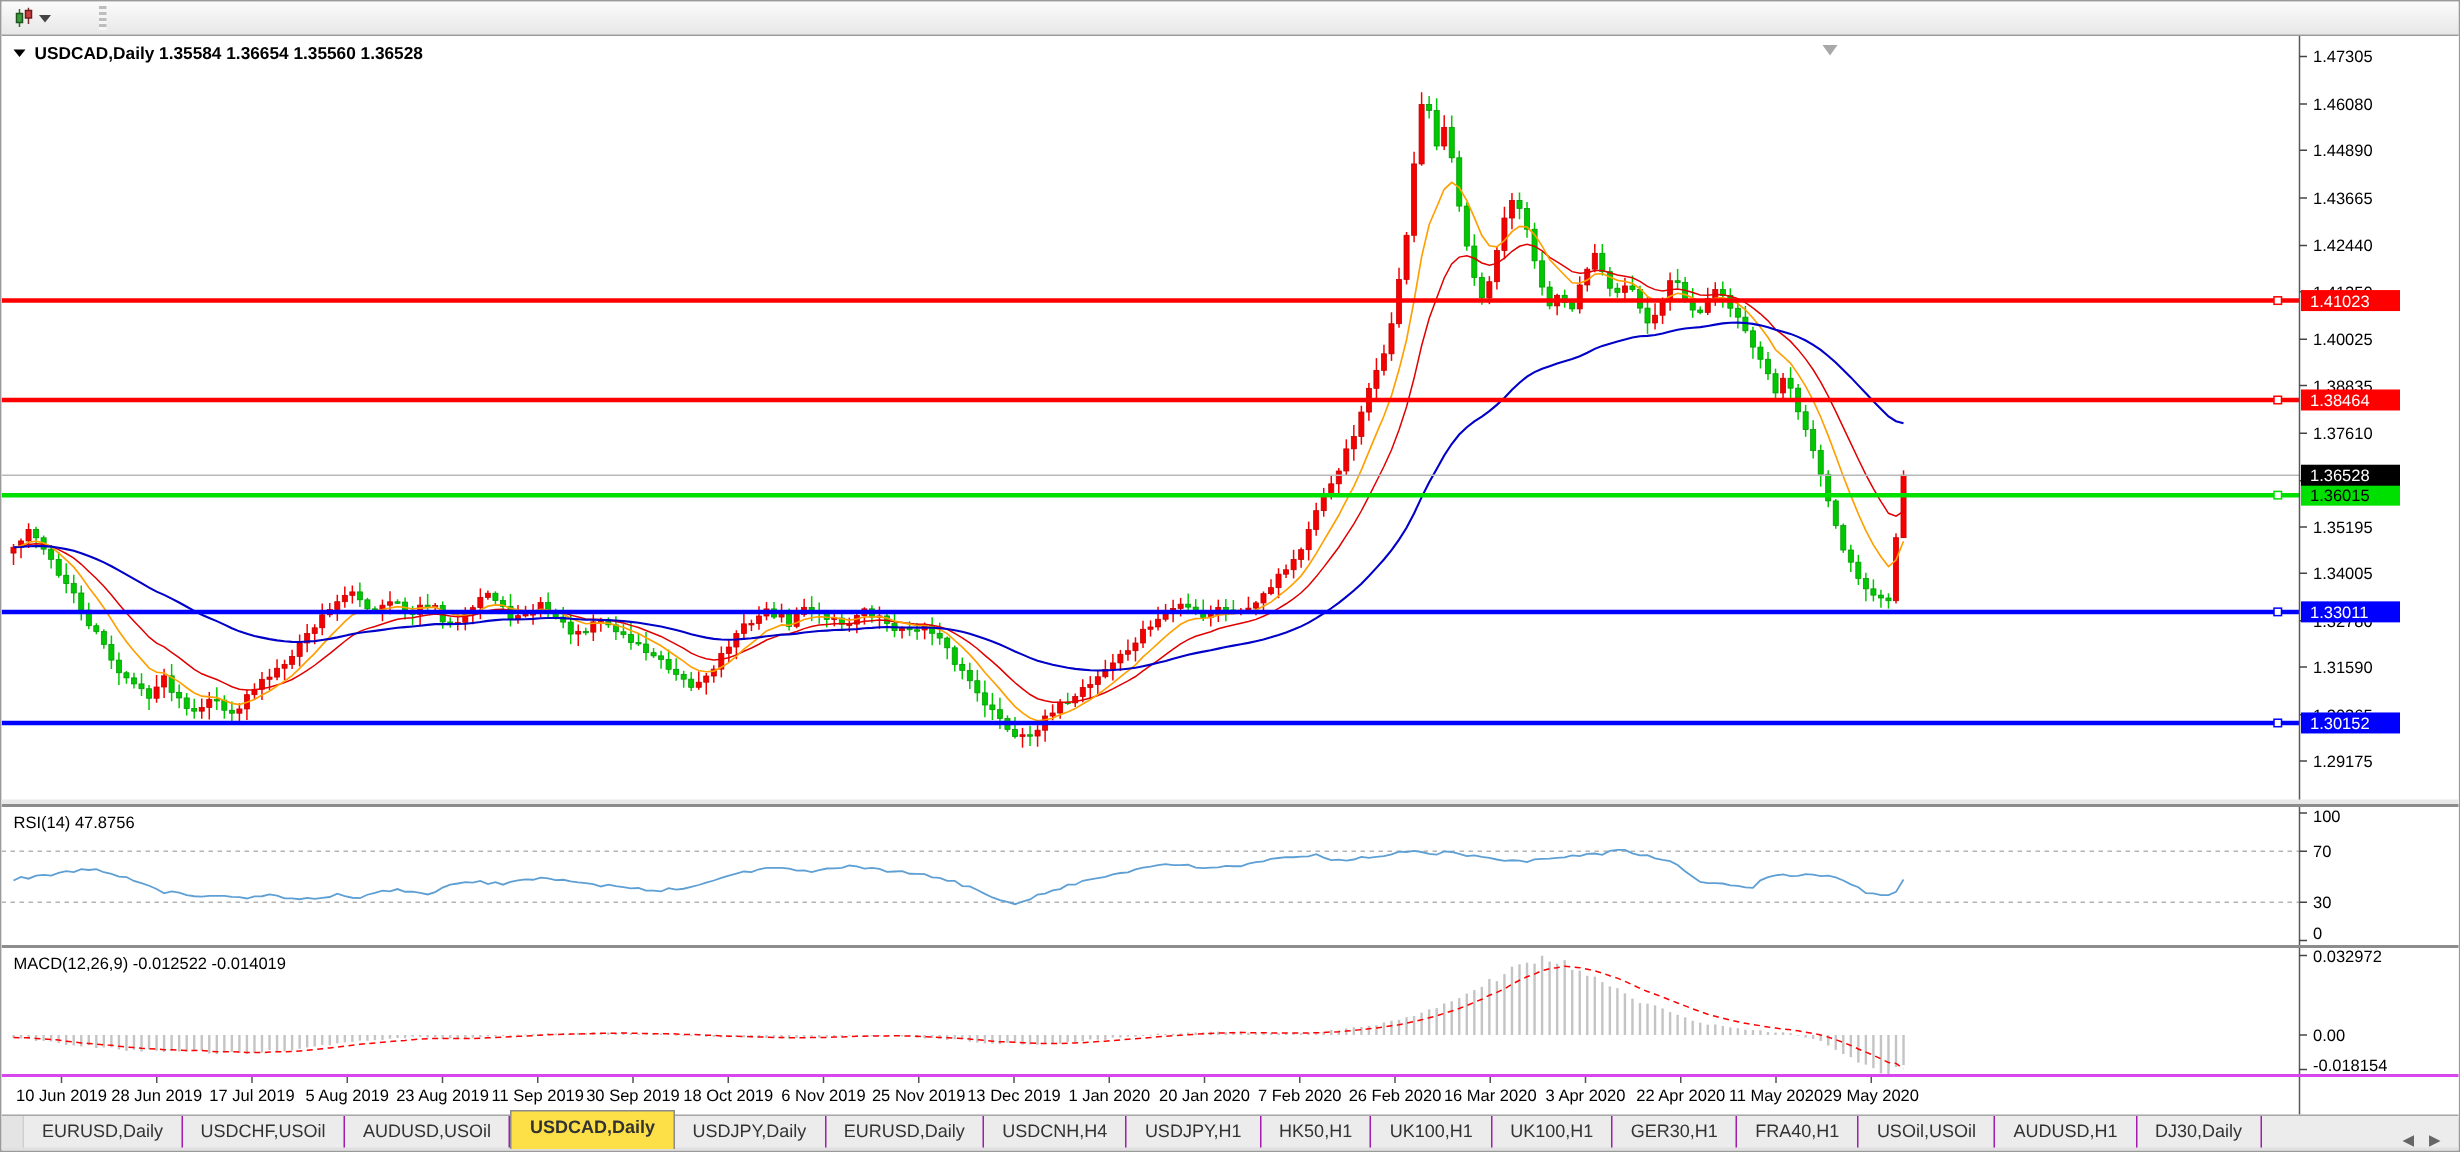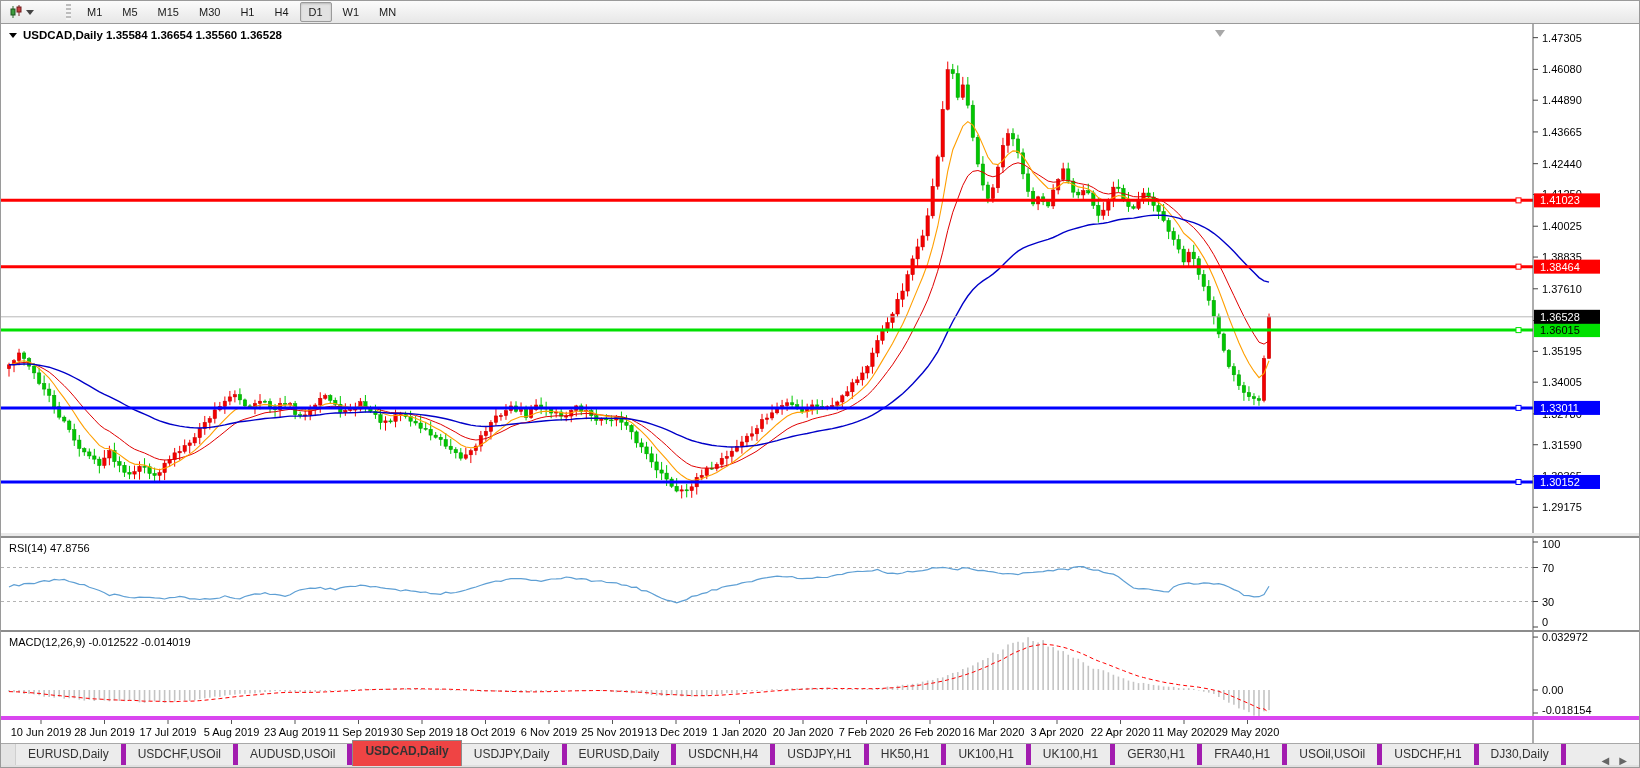--- a/index.html
+++ b/index.html
@@ -17,59 +17,48 @@
          border-top:5px solid #444;margin-left:3px;}
   .tfbtn{font-size:11px;color:#1a1a1a;padding:2px 8px;margin:0 1px;border:1px solid transparent;
          border-radius:2px;cursor:default;line-height:14px;}
   .tfbtn.active{background:#e2e2e2;border-color:#9a9a9a;box-shadow:inset 0 1px 2px rgba(0,0,0,.18);}
   
   .panel{position:absolute;left:0;width:1640px;background:#ffffff;}
   .panel svg{display:block;}
   #main-panel {top:22px;height:513px;border-top:1px solid #9a9a9a;}
   #rsi-panel  {top:535px;height:94px;border-top:2px solid #8c8c8c;box-shadow:0 -3px 0 #e9e9e9;}
   #macd-panel {top:629px;height:86px;border-top:2px solid #8c8c8c;}
-  #date-panel {top:715px;height:27px;border-top:4px solid #d946ef;}
+  #date-panel {top:715px;height:27px;border-top:2px solid #d946ef;}
   
   .tabbar{position:absolute;left:0;top:742px;width:1640px;height:22px;background:#ececec;
           border-top:1px solid #a8a8a8;display:flex;align-items:flex-end;font-size:12px;color:#333;}
   .tabspacer{width:14px;height:100%;border-right:1px solid #cfcfcf;background:#e4e4e4;}
   .tab{padding:3px 12px 3px 12px;height:16px;line-height:15px;white-space:nowrap;cursor:default;
-       border-right:5px solid #a21caf;position:relative;}
-  .tab.active{background:#ef4444;font-weight:bold;border:1px solid #8c8c8c;border-bottom:none;
+       border-right:1px solid #a21caf;position:relative;}
+  .tab.active{background:#fde047;font-weight:bold;border:1px solid #8c8c8c;border-bottom:none;
               margin-top:-2px;height:19px;z-index:2;}
   .tabscroll{margin-left:auto;display:flex;align-items:center;gap:10px;padding:0 14px;color:#666;font-size:10px;}
   .bottomedge{position:absolute;left:0;top:764px;width:1640px;height:4px;background:#e0e0e0;}
 </style>
 </head>
 <body>
 
 <div class="app">
 
   <div class="toolbar">
     <div class="tool-icon">
       <svg width="14" height="14" viewBox="0 0 14 14">
         <line x1="4" y1="1" x2="4" y2="13" stroke="#2c6b2c" stroke-width="1"></line>
         <rect x="2" y="4" width="4" height="6" fill="#3c9b3c" stroke="#1e551e"></rect>
         <line x1="10" y1="0" x2="10" y2="11" stroke="#7a2c2c" stroke-width="1"></line>
         <rect x="8" y="2" width="4" height="5" fill="#c84040" stroke="#701c1c"></rect>
       </svg>
       <span class="caret"></span>
     </div>
     <div class="grip"></div>
-    <div id="tf-buttons" style="display:flex;">
-        <div class="tfbtn">M1</div>
-        <div class="tfbtn">M5</div>
-        <div class="tfbtn">M15</div>
-        <div class="tfbtn">M30</div>
-        <div class="tfbtn">H1</div>
-        <div class="tfbtn">H4</div>
-        <div class="tfbtn active">D1</div>
-        <div class="tfbtn">W1</div>
-        <div class="tfbtn">MN</div>
-      </div>
   </div>
 
   <div class="panel" id="main-panel">
     <svg id="main-svg" width="1640" height="513">
         <rect x="0" y="0" width="1640" height="513" fill="#ffffff"></rect>
         <g>
           <line x1="8" y1="338.7206134130284" x2="8" y2="352.59485273537274" stroke="#f40000" stroke-width="1"></line>
           <rect x="6.3" y="340.83154220614745" width="3.4" height="3.8856382978725037" fill="#f40000" stroke="#c00000" stroke-width="0.5"></rect>
           <line x1="13.02" y1="335.082571601471" x2="13.02" y2="348.18274209759693" stroke="#f40000" stroke-width="1"></line>
           <rect x="11.32" y="336.62137485495356" width="3.4" height="4.210167351193888" fill="#f40000" stroke="#c00000" stroke-width="0.5"></rect>
@@ -984,21 +973,21 @@
         <div class="tab">USDJPY,Daily</div>
         <div class="tab">EURUSD,Daily</div>
         <div class="tab">USDCNH,H4</div>
         <div class="tab">USDJPY,H1</div>
         <div class="tab">HK50,H1</div>
         <div class="tab">UK100,H1</div>
         <div class="tab">UK100,H1</div>
         <div class="tab">GER30,H1</div>
         <div class="tab">FRA40,H1</div>
         <div class="tab">USOil,USOil</div>
-        <div class="tab">USDCHF,H1</div>
+        <div class="tab">AUDUSD,H1</div>
         <div class="tab">DJ30,Daily</div>
       </div>
     <div class="tabscroll">
       <span>◀</span>
       <span>▶</span>
     </div>
   </div>
   <div class="bottomedge"></div>
 </div>
 

